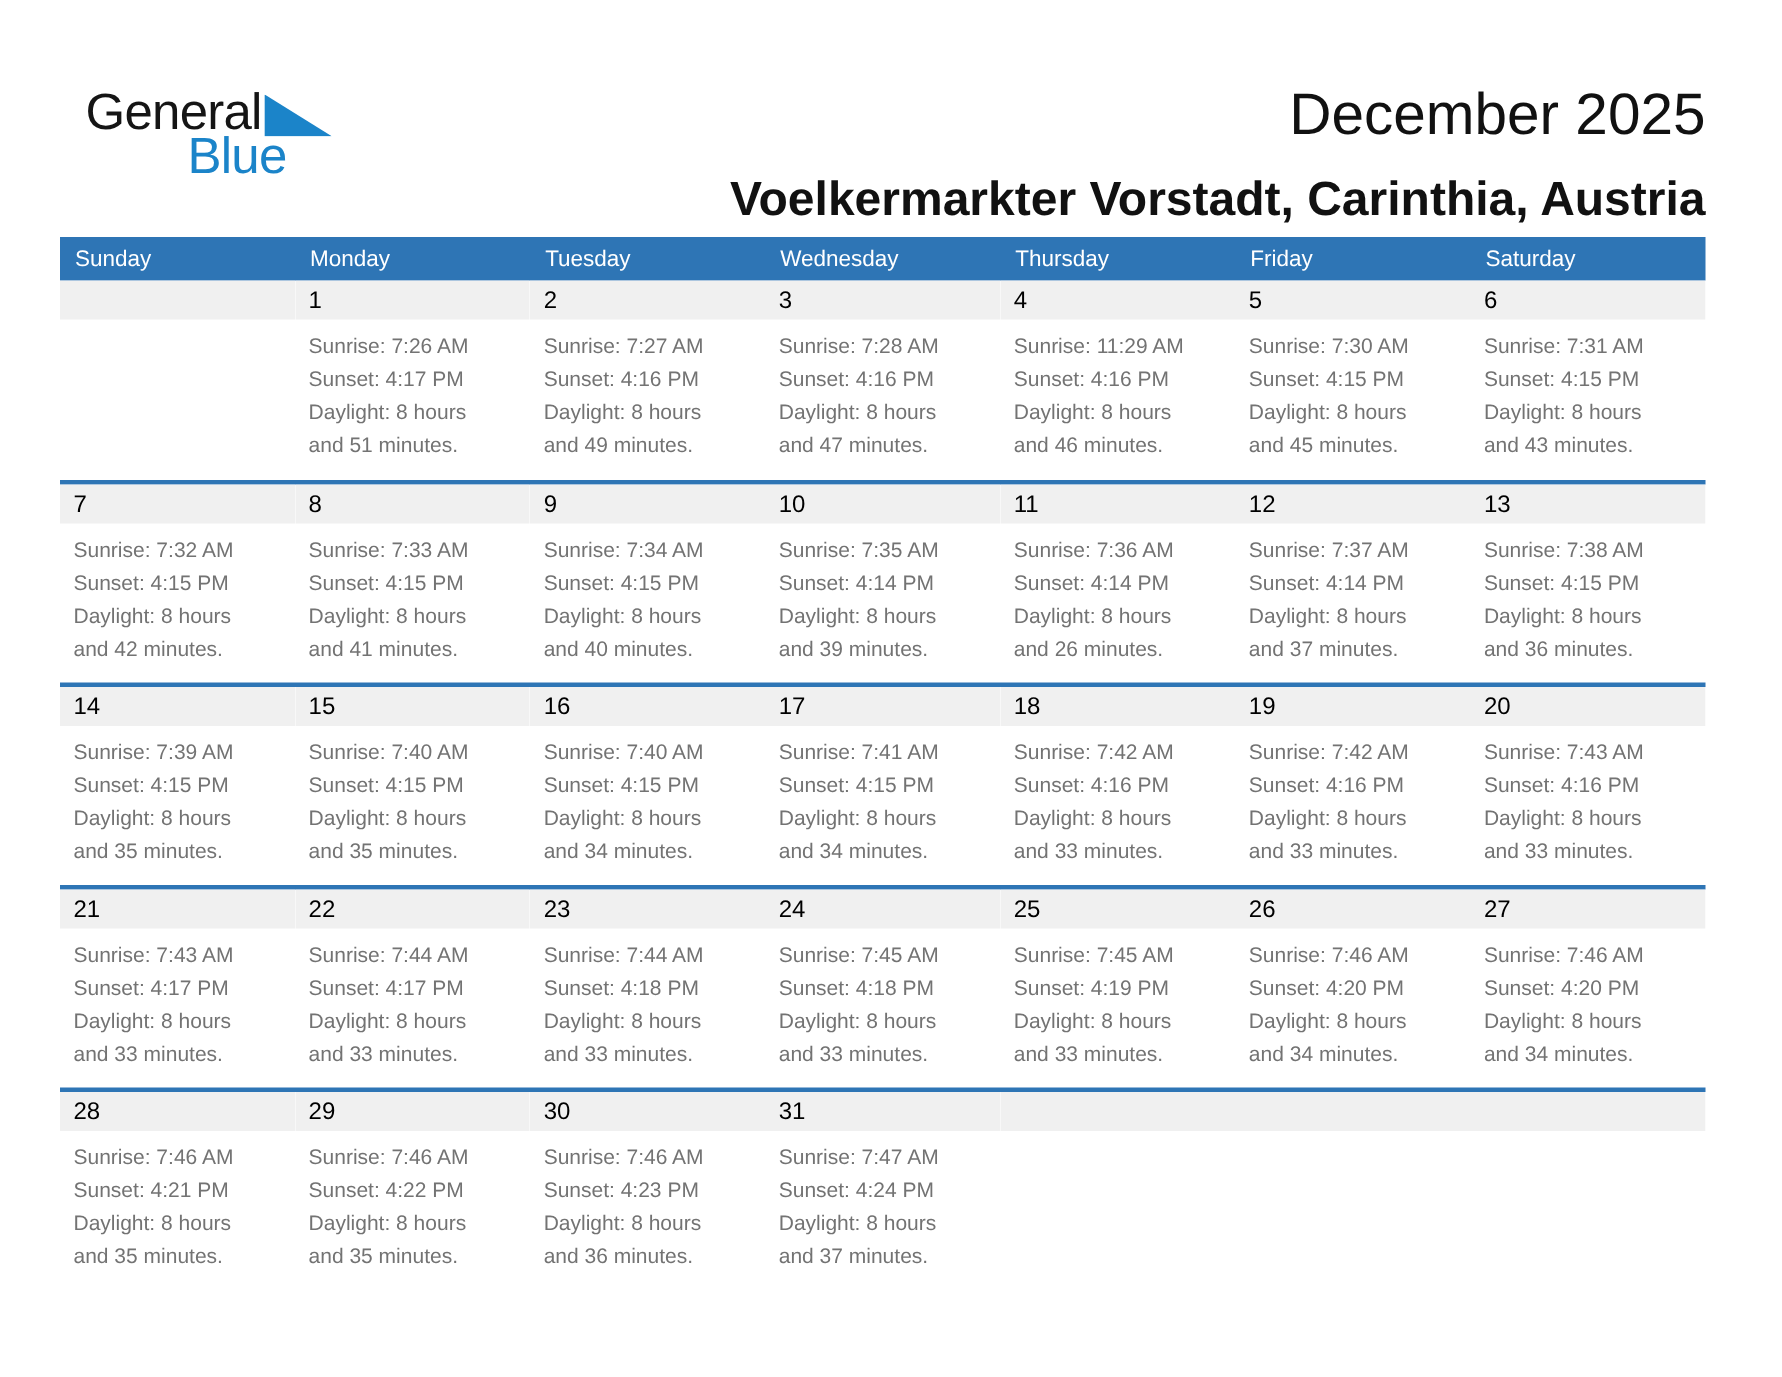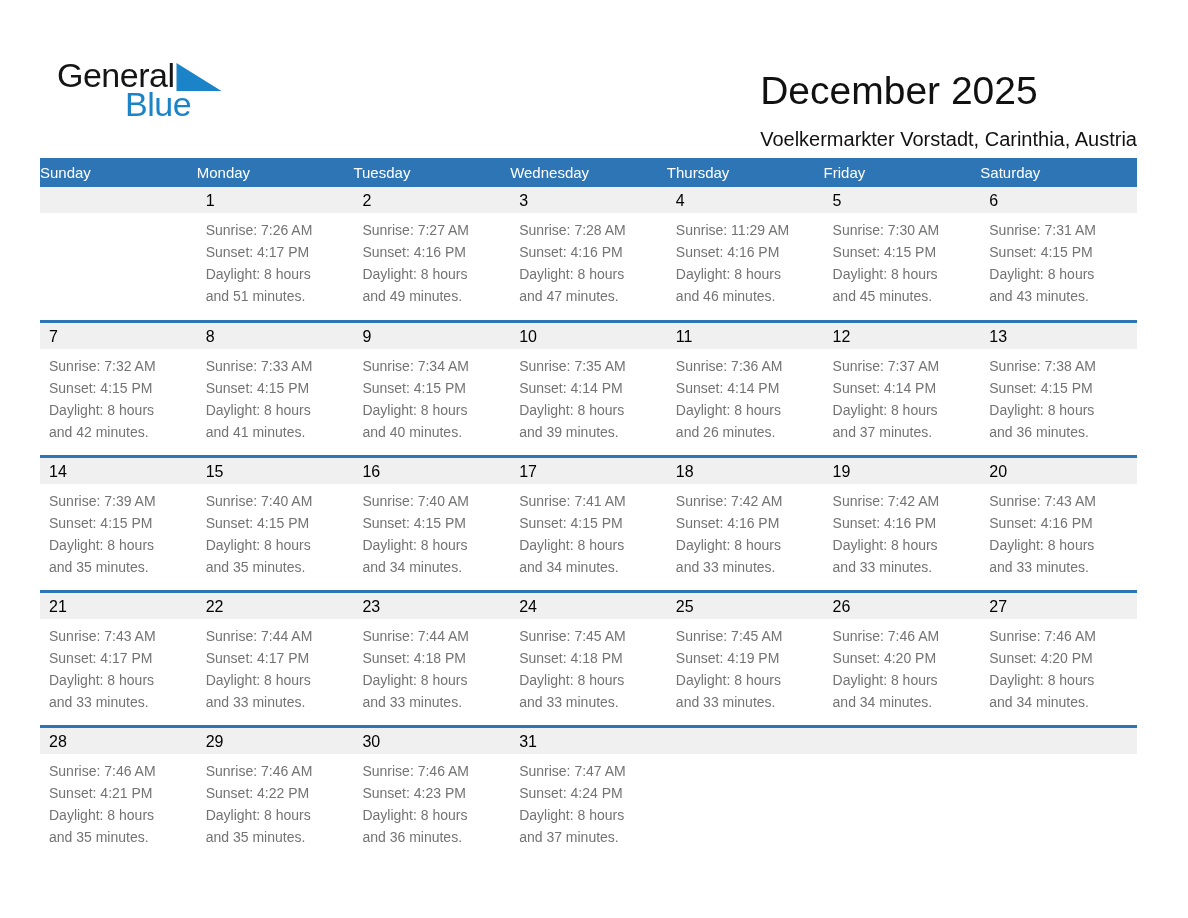--- a/index.html
+++ b/index.html
@@ -29,32 +29,32 @@
     display:inline-block;width:45px;height:28px;margin-left:2px;margin-bottom:1px;
     background:var(--logo-blue);
     clip-path:polygon(0 0, 0 100%, 100% 100%);
   }
   .logo-blue{
     font-size:34px;line-height:1;color:var(--logo-blue);
     margin-left:68px;margin-top:-5px;letter-spacing:-0.5px;
   }
 
   
-  .titles{position:absolute;top:70px;right:51px;text-align:left;}
+  .titles{position:absolute;top:56px;right:51px;text-align:right;}
   .month-title{font-size:39px;line-height:1.1;font-weight:400;color:#111;}
-  .location-subtitle{font-size:20px;margin-top:15px;font-weight:400;color:#111;}
+  .location-subtitle{font-size:32px;margin-top:15px;font-weight:700;color:#111;}
 
   
   .calendar{position:absolute;left:40px;top:158px;width:1097px;}
   .weekday-row{
     display:grid;grid-template-columns:repeat(7,1fr);
     background:var(--header-blue);height:29px;align-items:center;
   }
   .weekday{
-    color:#ffffff;font-size:15px;
+    color:#ffffff;font-size:15px;padding-left:10px;
     white-space:nowrap;overflow:hidden;
   }
   .week-row{
     display:grid;grid-template-columns:repeat(7,1fr);
     height:135px;border-top:3px solid var(--header-blue);
   }
   #weeks-container .week-row:first-child{height:133px;border-top:none;}
   .day-cell{overflow:hidden;}
   .day-num{
     height:26px;line-height:27px;background:var(--band-gray);

